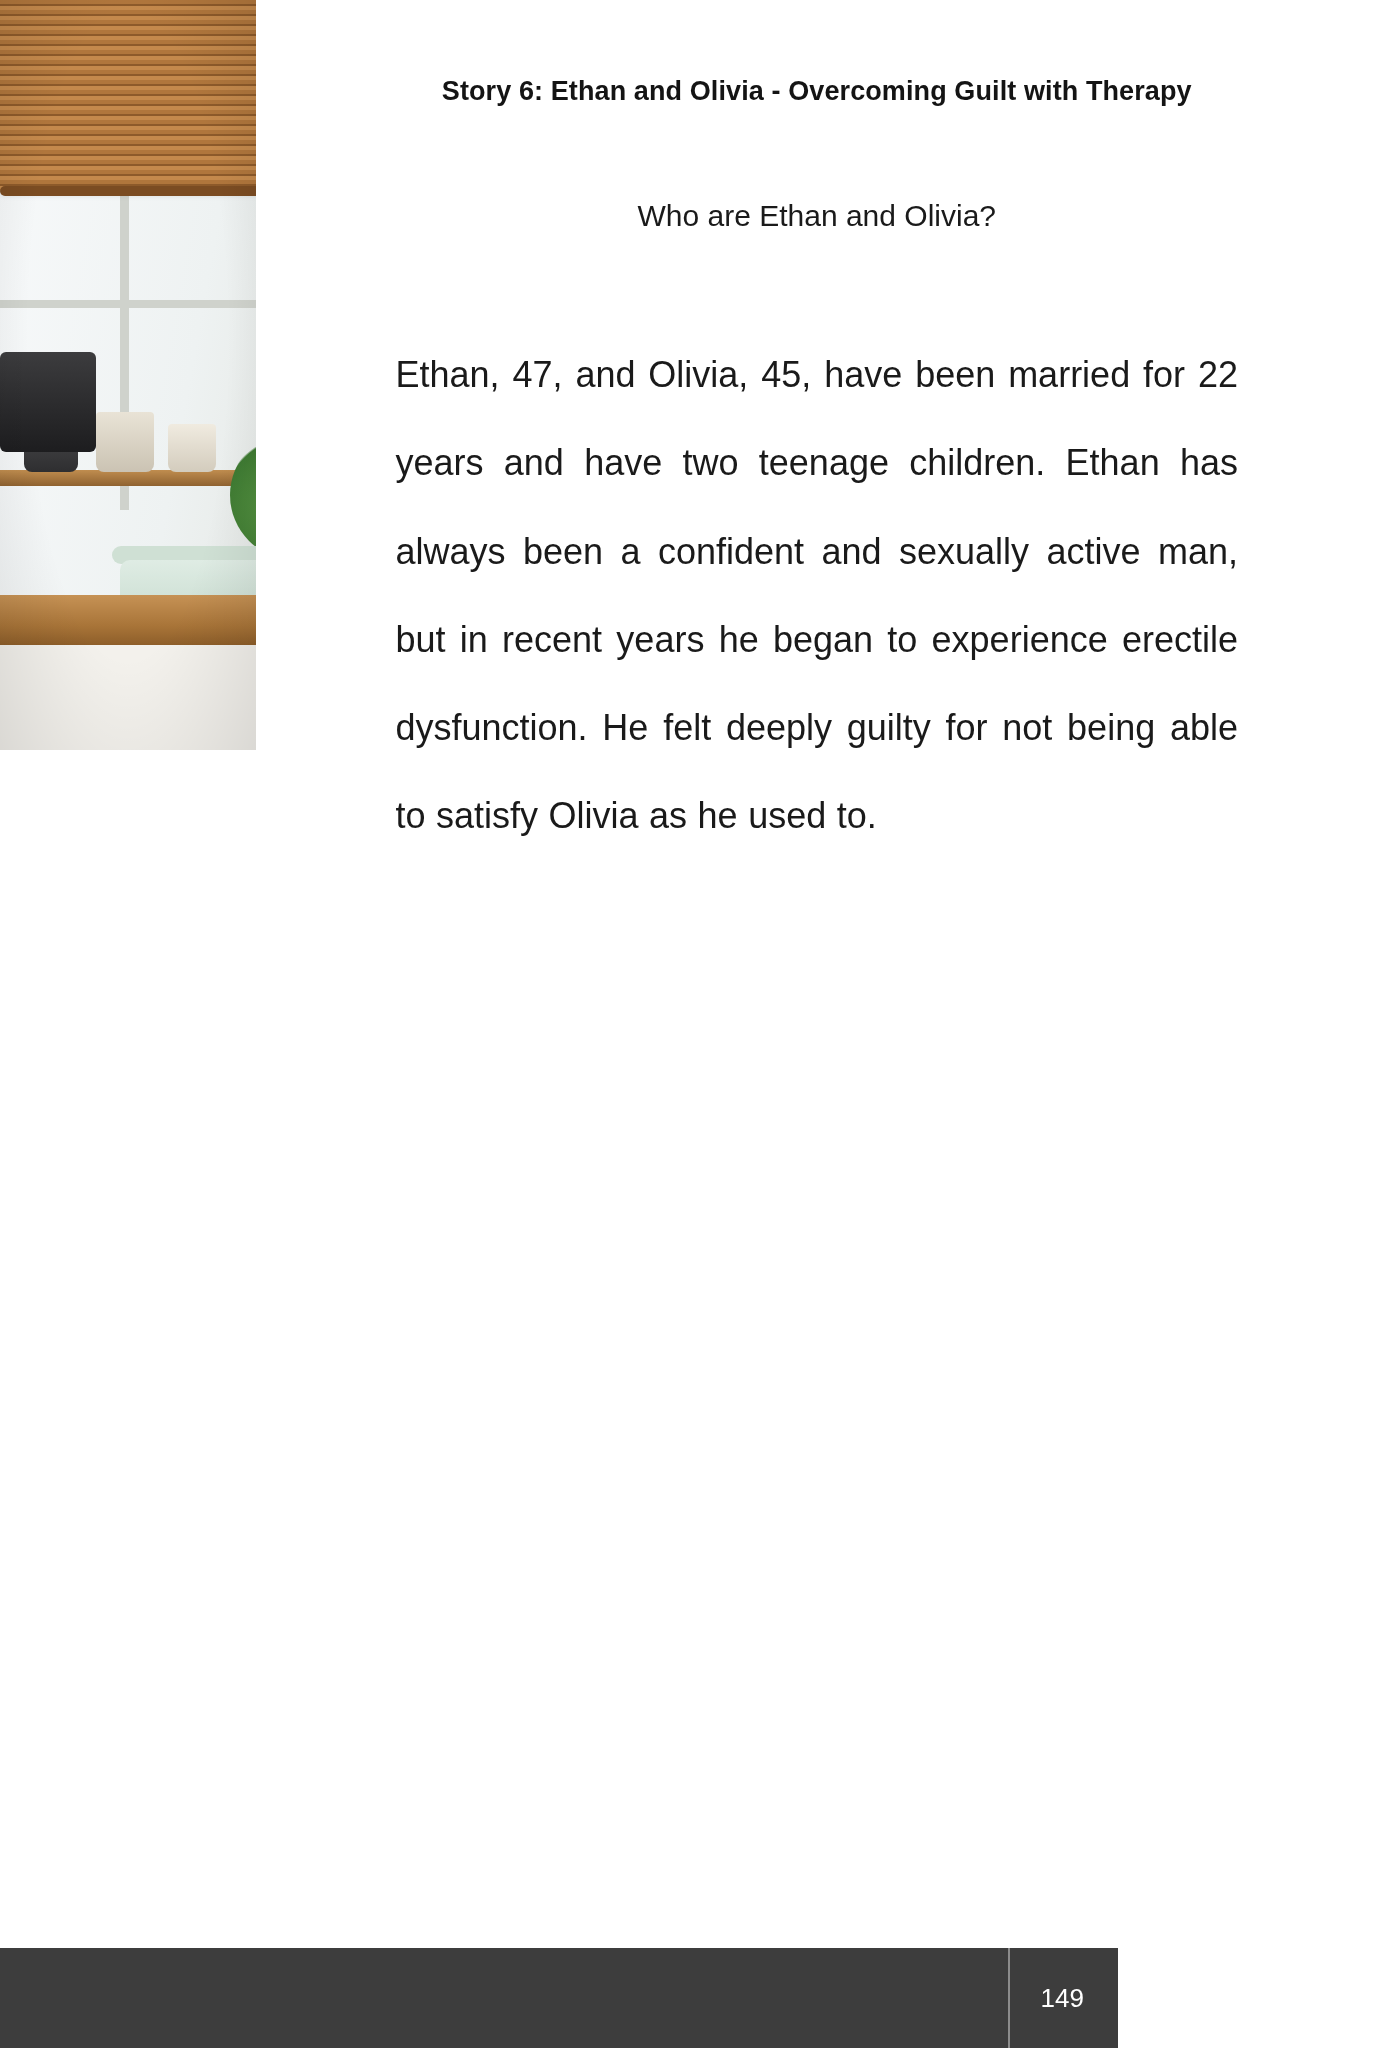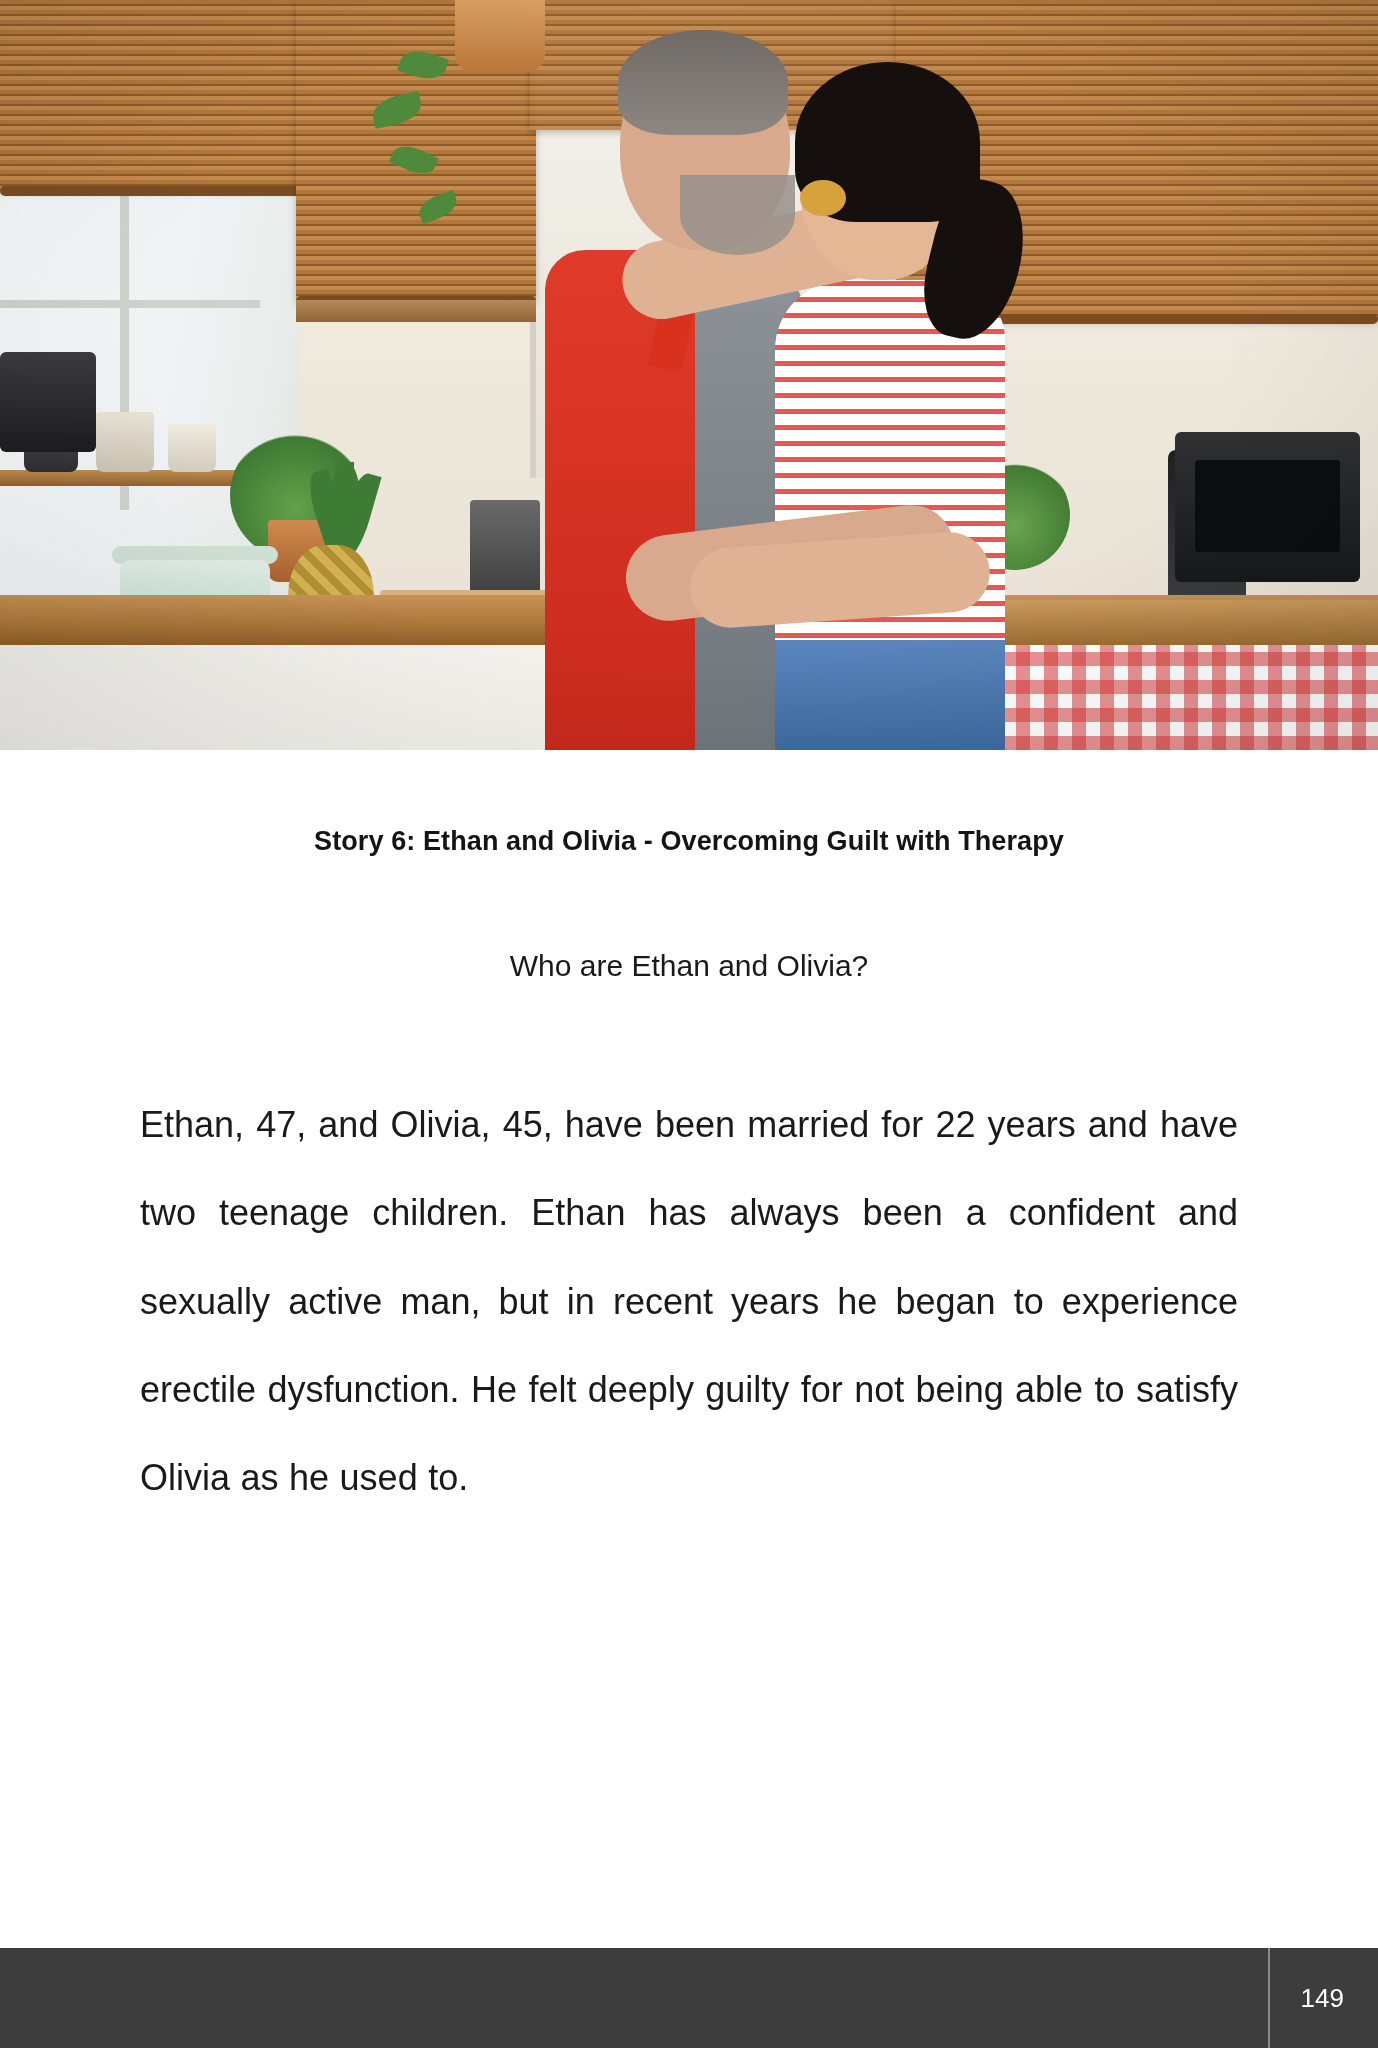--- a/index.html
+++ b/index.html
@@ -13,21 +13,21 @@
     font-family: "Liberation Sans", sans-serif;
     overflow: hidden;
   }
 
   .page {
     position: relative;
     width: 1378px;
     height: 2048px;
     background: #ffffff;
     display: flex;
-    flex-direction: column;
+    flex-direction: row;
   }
 
   
   .hero {
     position: relative;
     width: 1378px;
     height: 750px;
     overflow: hidden;
     background: #d8cfc4;
   }
@@ -389,21 +389,21 @@
     line-height: 2.45;
     text-align: justify;
     color: #1a1a1a;
     word-spacing: 0.5px;
   }
 
   
   .footer {
     position: absolute;
     left: 0; bottom: 0;
-    width: 1378px;
+    width: 1118px;
     height: 100px;
     background: #3d3d3d;
     display: flex;
     align-items: center;
     justify-content: flex-end;
   }
   .footer-divider {
     position: absolute;
     right: 108px;
     top: 0;

